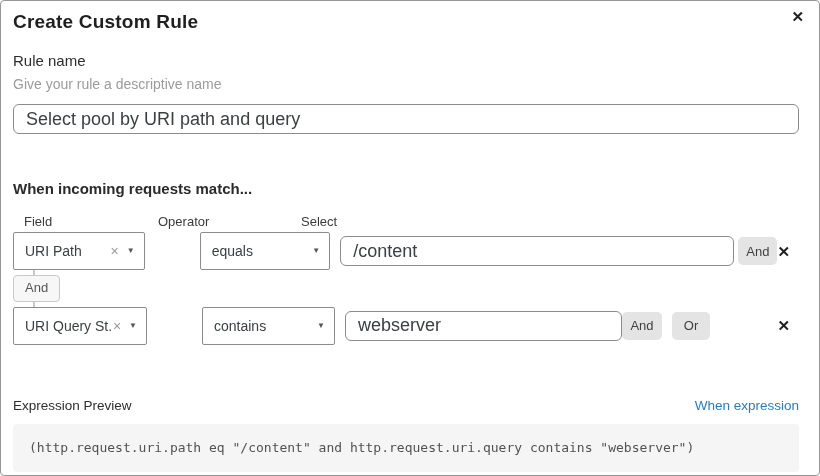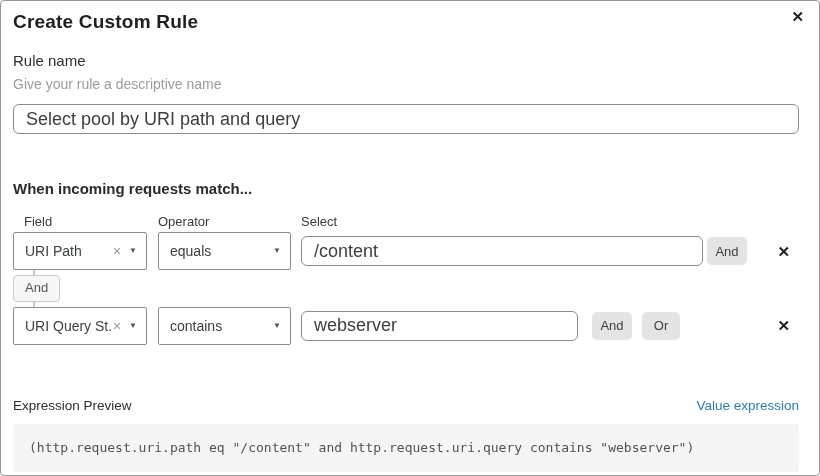--- a/index.html
+++ b/index.html
@@ -92,42 +92,42 @@
     height: 38px;
     border: 1px solid #8c8c8c;
     border-radius: 2px;
     padding: 0 9px 0 11px;
     font-size: 14px;
     color: #3c4043;
     background: #fff;
     cursor: pointer;
   }
   .select-field { width: 134px; margin-right: 11px; }
-  .select-operator { width: 133px; margin-right: 10px; }
+  .select-operator { width: 133px; margin-right: 10px; margin-left: 44px; }
   .select-text {
     white-space: nowrap;
     overflow: hidden;
     text-overflow: clip;
   }
   .clear-x {
     margin-left: auto;
     color: #999;
     font-size: 14px;
     line-height: 1;
     cursor: pointer;
   }
   .chev {
     margin-left: 8px;
     font-size: 8px;
     color: #555;
     line-height: 1;
   }
   .select-operator .chev { margin-left: auto; }
   .value-input-1 { width: 402px; margin-right: 4px; }
-  .value-input-2 { width: 277px; margin-right: 14px; }
+  .value-input-2 { width: 277px; }
   .logic-btn {
     height: 28px;
     border: none;
     border-radius: 5px;
     background: #e4e4e4;
     color: #3f3f3f;
     font-size: 13px;
     font-family: inherit;
     cursor: pointer;
   }
@@ -245,17 +245,17 @@
       <span class="chev">▼</span>
     </div>
     <input class="text-input value-input-2" type="text" value="webserver" style="">
     <button class="logic-btn and-btn">And</button>
     <button class="logic-btn or-btn">Or</button>
     <button class="remove-x">✕</button>
   </div>
 
   <div class="expr-header">
     <span class="expr-label">Expression Preview</span>
-    <a class="expr-edit-link">Value expression</a>
+    <a class="expr-edit-link">When expression</a>
   </div>
   <div class="expr-code">(http.request.uri.path eq "/content" and http.request.uri.query contains "webserver")</div>
 
 </div>
 
 </body></html>

